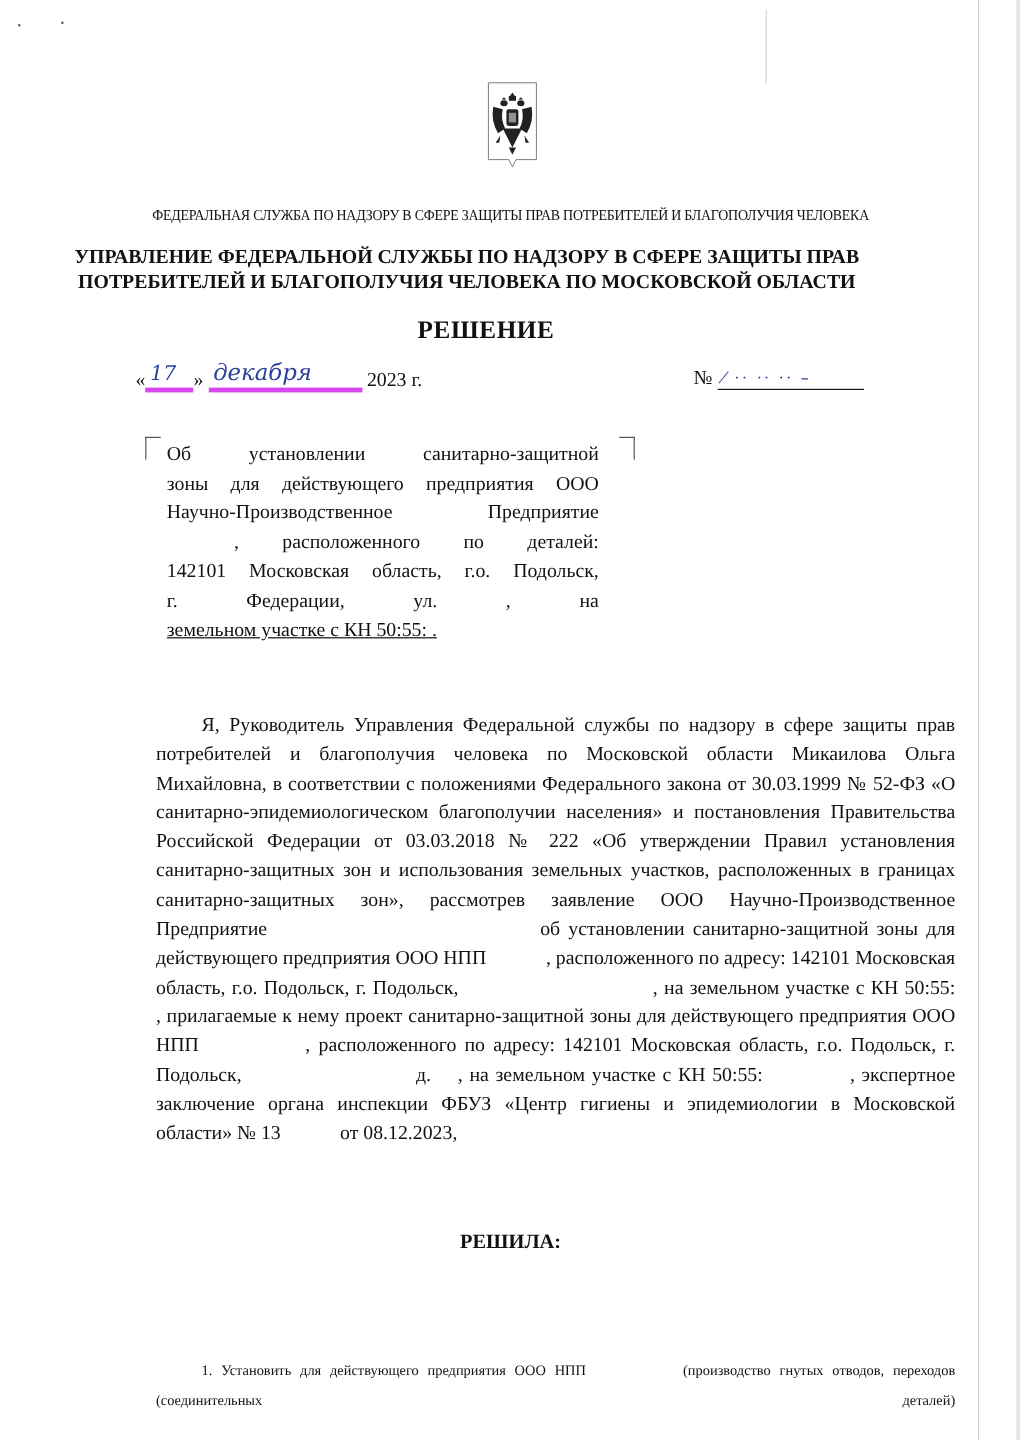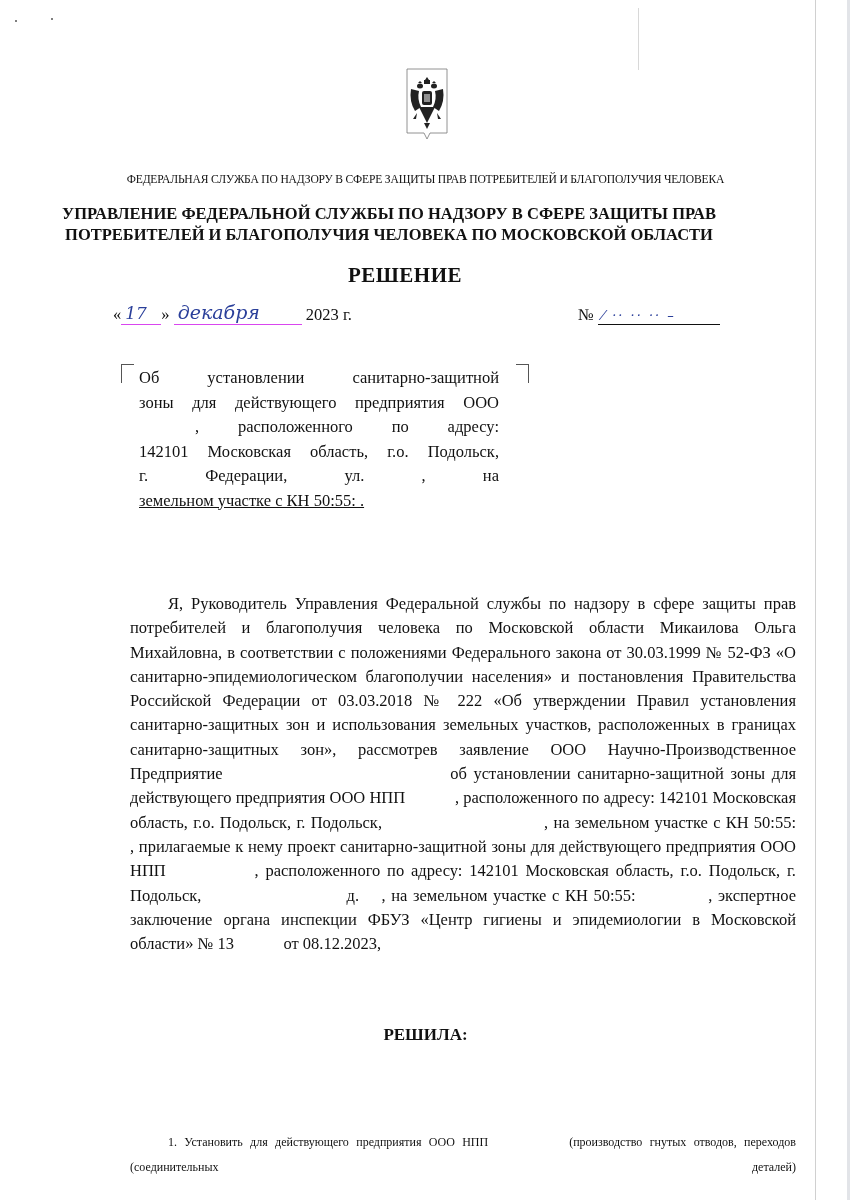--- a/index.html
+++ b/index.html
@@ -13,21 +13,21 @@
 
     .emblem { position: absolute; left: 405px; top: 67px; width: 44px; height: 80px; }
     .agency { position: absolute; left: 0; width: 851px; top: 172px; text-align: center;
               font-size: 12.6px; letter-spacing: -0.2px; transform: scaleX(0.92); transform-origin: 425px 0; }
     .dept { position: absolute; left: 0; width: 778px; top: 203px; text-align: center;
             font-weight: bold; font-size: 16.5px; line-height: 21px; }
     .doc-title { position: absolute; left: 0; width: 810px; top: 263px; text-align: center;
                  font-weight: bold; font-size: 21px; letter-spacing: 0.5px; }
 
     .date-line { position: absolute; top: 305px; left: 113px; font-size: 16.5px; }
-    .date-line .blank { display: inline-block; border-bottom: 1px solid #d946ef; height: 18px; vertical-align: bottom; position: relative; }
+    .date-line .blank { display: inline-block; border-bottom: 4px solid #d946ef; height: 18px; vertical-align: bottom; position: relative; }
     .hw { font-family: "DejaVu Serif", serif; font-style: italic; color: #2a3f9a; position: absolute; bottom: 1px; left: 4px; font-size: 17px; white-space: nowrap; }
     .num-line { position: absolute; top: 305px; left: 578px; font-size: 16.5px; }
 
     .subject { position: absolute; left: 139px; top: 366px; width: 360px; font-size: 16.5px; line-height: 24.5px; text-align: justify; text-align-last: justify; }
     .subject .last { text-align-last: left; }
     .bracket { position: absolute; width: 12px; height: 18px; border-top: 1px solid #555; }
     .bracket.left { left: 121px; top: 364px; border-left: 1px solid #555; }
     .bracket.right { left: 516px; top: 364px; border-right: 1px solid #555; }
 
     .body-text { position: absolute; left: 130px; top: 592px; width: 666px; font-size: 16.5px; line-height: 24.3px; text-align: justify; }
@@ -85,21 +85,22 @@
 <div class="num-line">
   <span>№</span>
   <span class="date-line-blank blank" style="display:inline-block;border-bottom:1px solid #111;width:122px;height:18px;vertical-align:bottom;position:relative;"><span class="hw" style="font-size:13px;letter-spacing:2px;">⁄ ·· ··  ·· –</span></span>
 </div>
 
 <div class="bracket left"></div>
 <div class="bracket right"></div>
 <div class="subject">
   <div>Об установлении санитарно-защитной</div>
   <div>зоны для действующего предприятия ООО</div>
-  <div style="padding-left:56px;">, расположенного по адресу:</div>
+  <div>Научно-Производственное Предприятие</div>
+  <div style="padding-left:56px;">, расположенного по деталей:</div>
   <div>142101 Московская область, г.о. Подольск,</div>
   <div style="word-spacing:0;"><span>г. Федерации, ул. , на</span></div>
   <div class="last" style="text-align-last:left;text-decoration:underline;">земельном участке с КН 50:55: .</div>
 </div>
 
 <div class="body-text">
   <p style="white-space:pre-wrap;">Я, Руководитель Управления Федеральной службы по надзору в сфере защиты прав потребителей и благополучия человека по Московской области Микаилова Ольга Михайловна, в соответствии с положениями Федерального закона от 30.03.1999 № 52-ФЗ «О санитарно-эпидемиологическом благополучии населения» и постановления Правительства Российской Федерации от 03.03.2018 № 222 «Об утверждении Правил установления санитарно-защитных зон и использования земельных участков, расположенных в границах санитарно-защитных зон», рассмотрев заявление ООО Научно-Производственное Предприятие                                  об установлении санитарно-защитной зоны для действующего предприятия ООО НПП            , расположенного по адресу: 142101 Московская область, г.о. Подольск, г. Подольск,                               , на земельном участке с КН 50:55:            , прилагаемые к нему проект санитарно-защитной зоны для действующего предприятия ООО НПП             , расположенного по адресу: 142101 Московская область, г.о. Подольск, г. Подольск,                          д.    , на земельном участке с КН 50:55:             , экспертное заключение органа инспекции ФБУЗ «Центр гигиены и эпидемиологии в Московской области» № 13            от 08.12.2023,</p>
 </div>
 
 <div class="decided">РЕШИЛА:</div>

